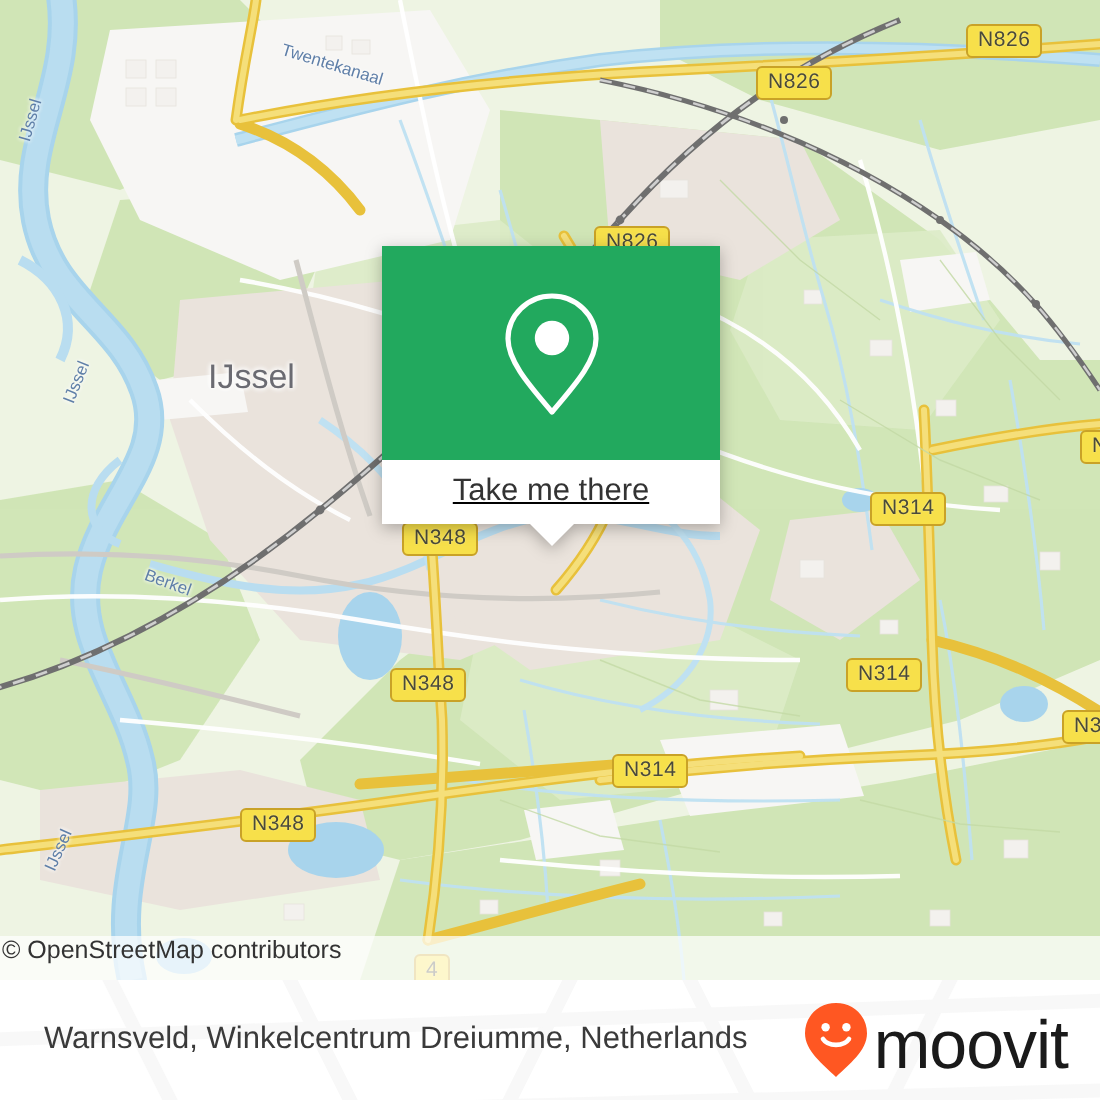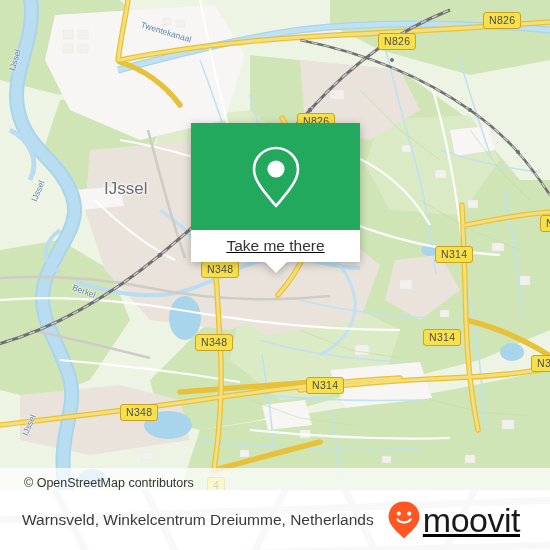--- a/index.html
+++ b/index.html
@@ -54,22 +54,22 @@
     white-space: nowrap;
     text-shadow: 0 0 2px #fff, 0 0 2px #fff;
   }
 
   
   .attribution {
     position: absolute;
     left: 0; bottom: 0;
     width: 550px; height: 22px;
     background: rgba(255,255,255,0.72);
-    display: flex; align-items: flex-end;
-    padding-left: 24px;
+    display: flex; align-items: flex-start;
+    padding-left: 1px;
     font-size: 12.5px;
     color: #333333;
     font-family: "Liberation Sans", sans-serif;
     z-index: 30;
   }
 
   
   .popup {
     position: absolute;
     left: 191px; top: 123px;
@@ -115,30 +115,30 @@
   .footer-watermark {
     position: absolute; left: 0; top: -30px;
     width: 550px; height: 120px;
     opacity: .5;
   }
   .footer-inner {
     position: relative;
     width: 100%; height: 100%;
     display: flex; align-items: center;
     justify-content: space-between;
-    padding: 0 30px 0 22px;
+    padding: 0 16px 0 22px;
     z-index: 2;
   }
   .footer-title {
     font-size: 15.5px;
     color: #3a3a3a;
     font-family: "Liberation Sans", sans-serif;
     white-space: nowrap;
   }
-  .brand { display: flex; align-items: center; gap: 2px; text-decoration: underline; }
+  .brand { display: flex; align-items: flex-end; gap: 2px; }
   .brand-word {
     font-size: 34px;
     color: #1a1a1a;
     font-family: "Liberation Sans", sans-serif;
     letter-spacing: -0.5px;
     line-height: 1;
     font-weight: 500;
   }
 </style>
 </head>

